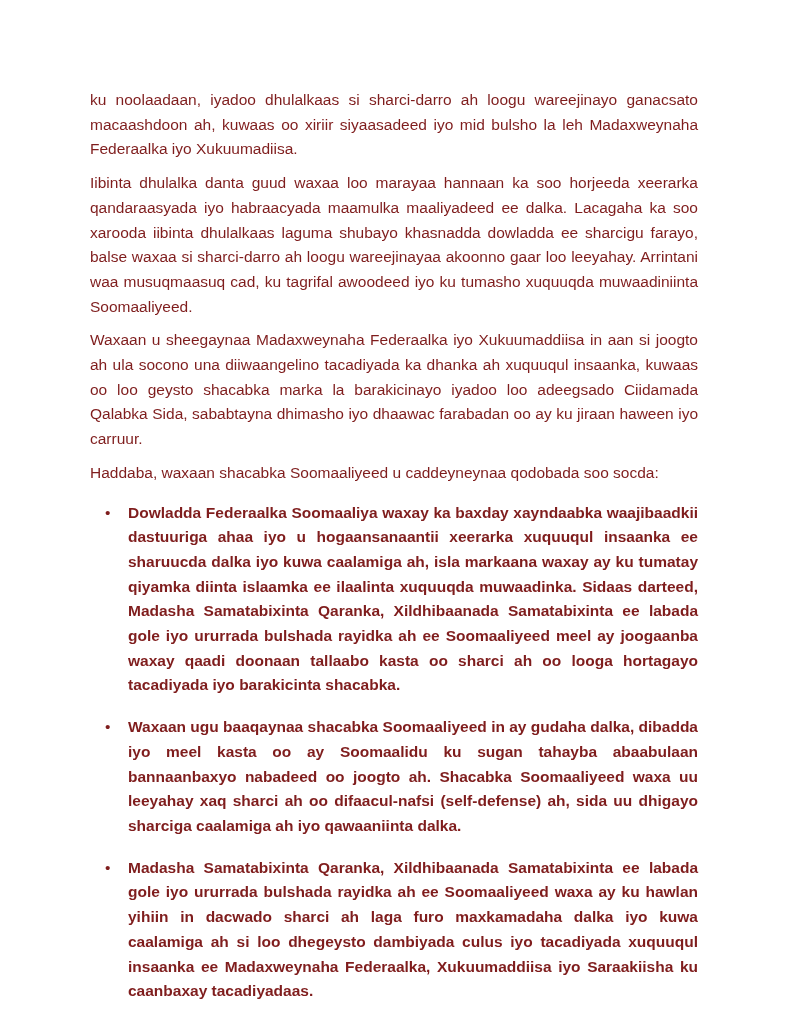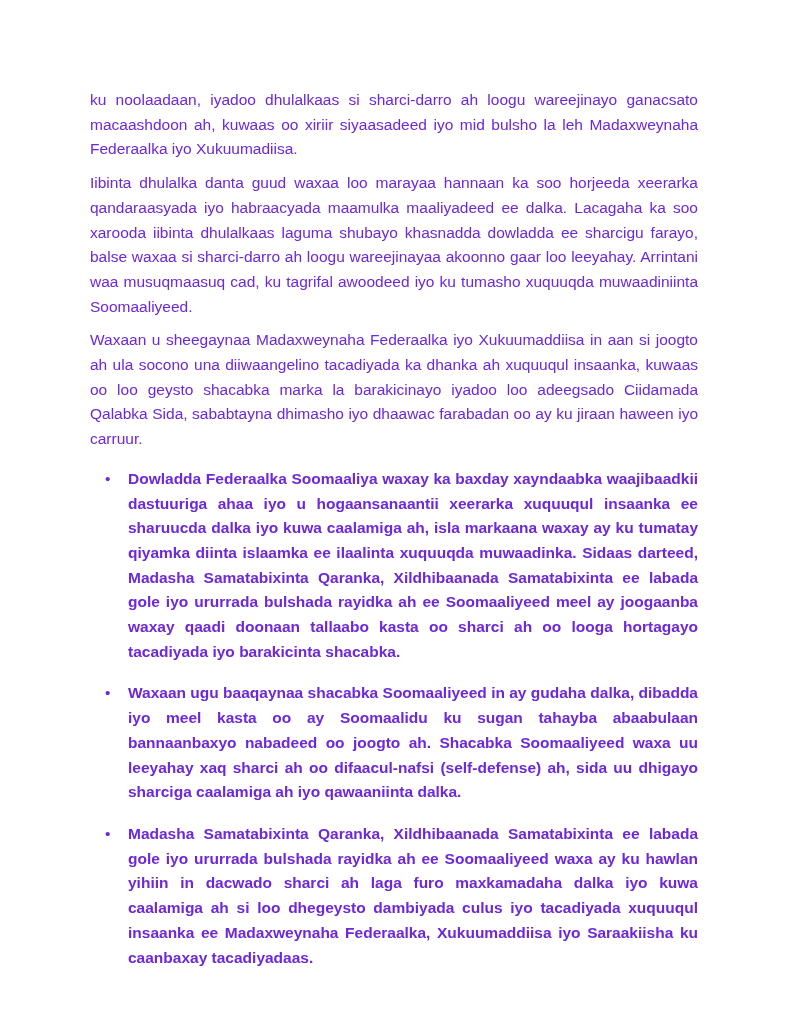--- a/index.html
+++ b/index.html
@@ -7,21 +7,21 @@
     padding: 0;
     background: #ffffff;
   }
   .page {
     position: relative;
     width: 792px;
     height: 1024px;
     background: #ffffff;
     overflow: hidden;
     font-family: "Liberation Sans", sans-serif;
-    color: #6d28d9;
+    color: #7f1d1d;
   }
   .content {
     position: absolute;
     left: 90px;
     top: 88px;
     width: 608px;
     font-size: 15.5px;
     line-height: 24.7px;
     text-align: justify;
   }
@@ -51,20 +51,21 @@
 </style>
 </head>
 <body>
 
 <div class="page">
   <div class="content">
 
     <p>ku noolaadaan, iyadoo dhulalkaas si sharci-darro ah loogu wareejinayo ganacsato macaashdoon ah, kuwaas oo xiriir siyaasadeed iyo mid bulsho la leh Madaxweynaha Federaalka iyo Xukuumadiisa.</p>
     <p>Iibinta dhulalka danta guud waxaa loo marayaa hannaan ka soo horjeeda xeerarka qandaraasyada iyo habraacyada maamulka maaliyadeed ee dalka. Lacagaha ka soo xarooda iibinta dhulalkaas laguma shubayo khasnadda dowladda ee sharcigu farayo, balse waxaa si sharci-darro ah loogu wareejinayaa akoonno gaar loo leeyahay. Arrintani waa musuqmaasuq cad, ku tagrifal awoodeed iyo ku tumasho xuquuqda muwaadiniinta Soomaaliyeed.</p>
     <p>Waxaan u sheegaynaa Madaxweynaha Federaalka iyo Xukuumaddiisa in aan si joogto ah ula socono una diiwaangelino tacadiyada ka dhanka ah xuquuqul insaanka, kuwaas oo loo geysto shacabka marka la barakicinayo iyadoo loo adeegsado Ciidamada Qalabka Sida, sababtayna dhimasho iyo dhaawac farabadan oo ay ku jiraan haween iyo carruur.</p>
+    <p>Haddaba, waxaan shacabka Soomaaliyeed u caddeyneynaa qodobada soo socda:</p>
 
     <ul class="bullet-list">
       <li>
         <span class="marker">•</span>
         <span class="li-text">Dowladda Federaalka Soomaaliya waxay ka baxday xayndaabka waajibaadkii dastuuriga ahaa iyo u hogaansanaantii xeerarka xuquuqul insaanka ee sharuucda dalka iyo kuwa caalamiga ah, isla markaana waxay ay ku tumatay qiyamka diinta islaamka ee ilaalinta xuquuqda muwaadinka. Sidaas darteed, Madasha Samatabixinta Qaranka, Xildhibaanada Samatabixinta ee labada gole iyo ururrada bulshada rayidka ah ee Soomaaliyeed meel ay joogaanba waxay qaadi doonaan tallaabo kasta oo sharci ah oo looga hortagayo tacadiyada iyo barakicinta shacabka.</span>
       </li>
       <li>
         <span class="marker">•</span>
         <span class="li-text">Waxaan ugu baaqaynaa shacabka Soomaaliyeed in ay gudaha dalka, dibadda iyo meel kasta oo ay Soomaalidu ku sugan tahayba abaabulaan bannaanbaxyo nabadeed oo joogto ah. Shacabka Soomaaliyeed waxa uu leeyahay xaq sharci ah oo difaacul-nafsi (self-defense) ah, sida uu dhigayo sharciga caalamiga ah iyo qawaaniinta dalka.</span>
       </li>

